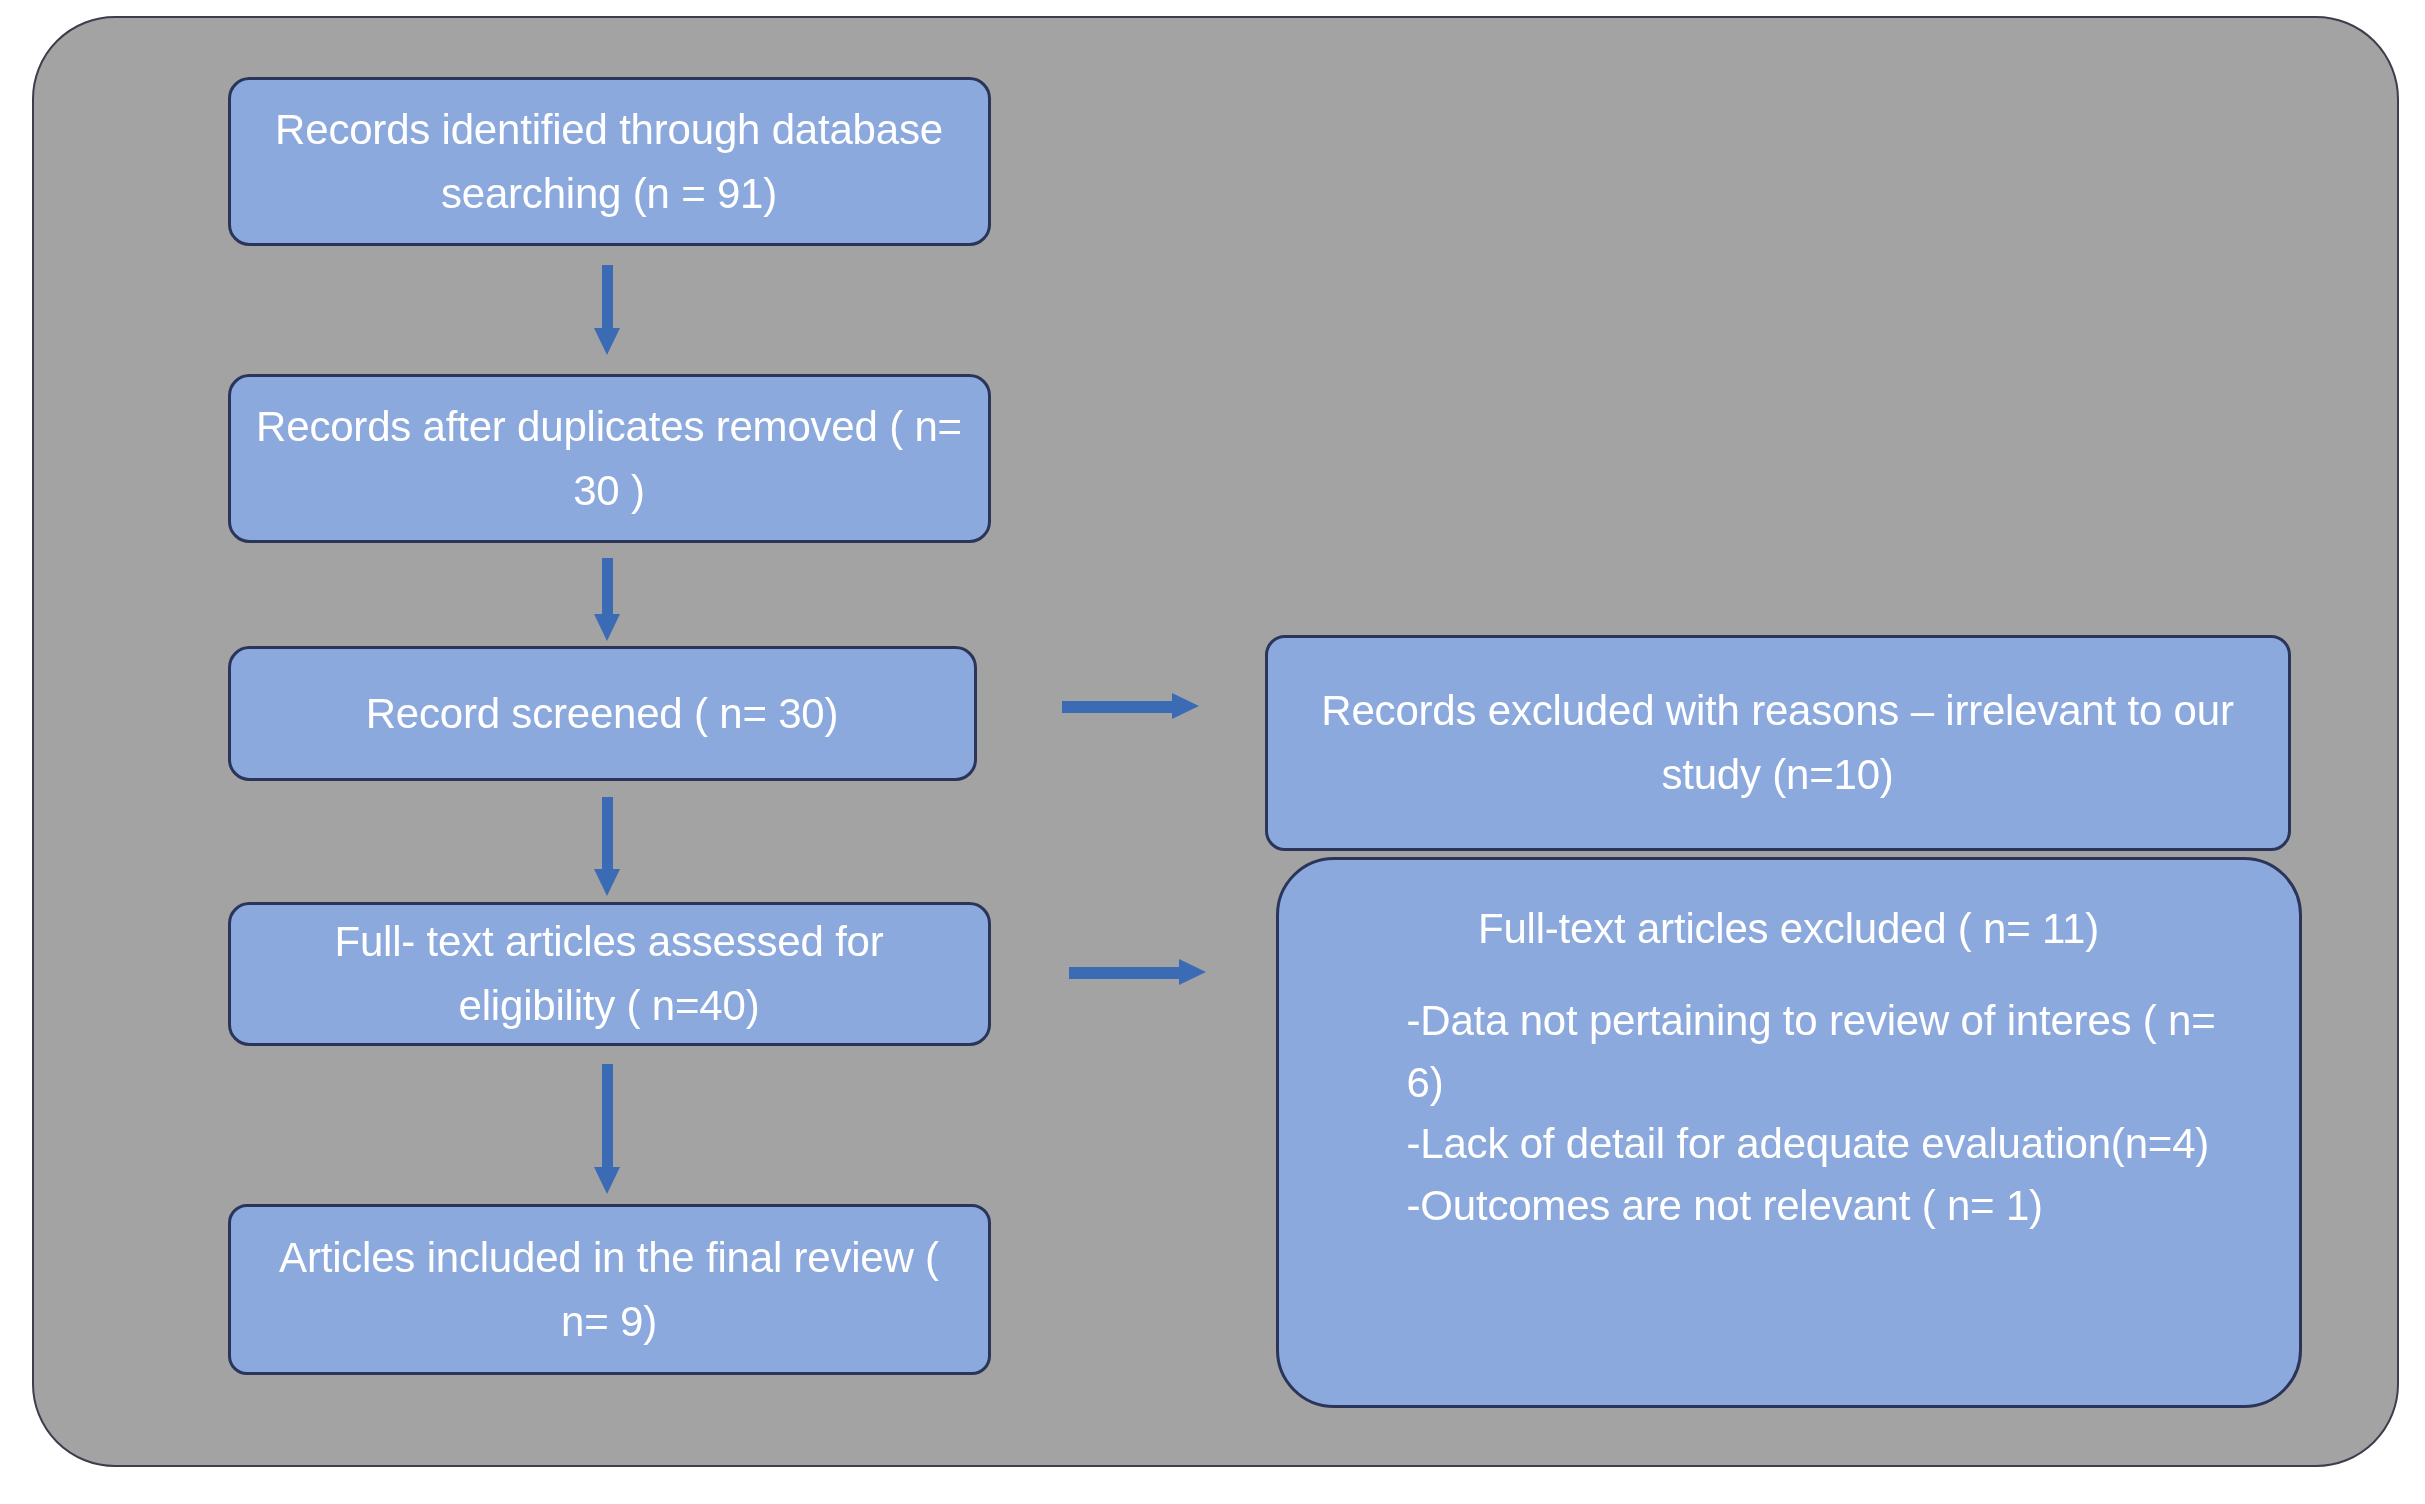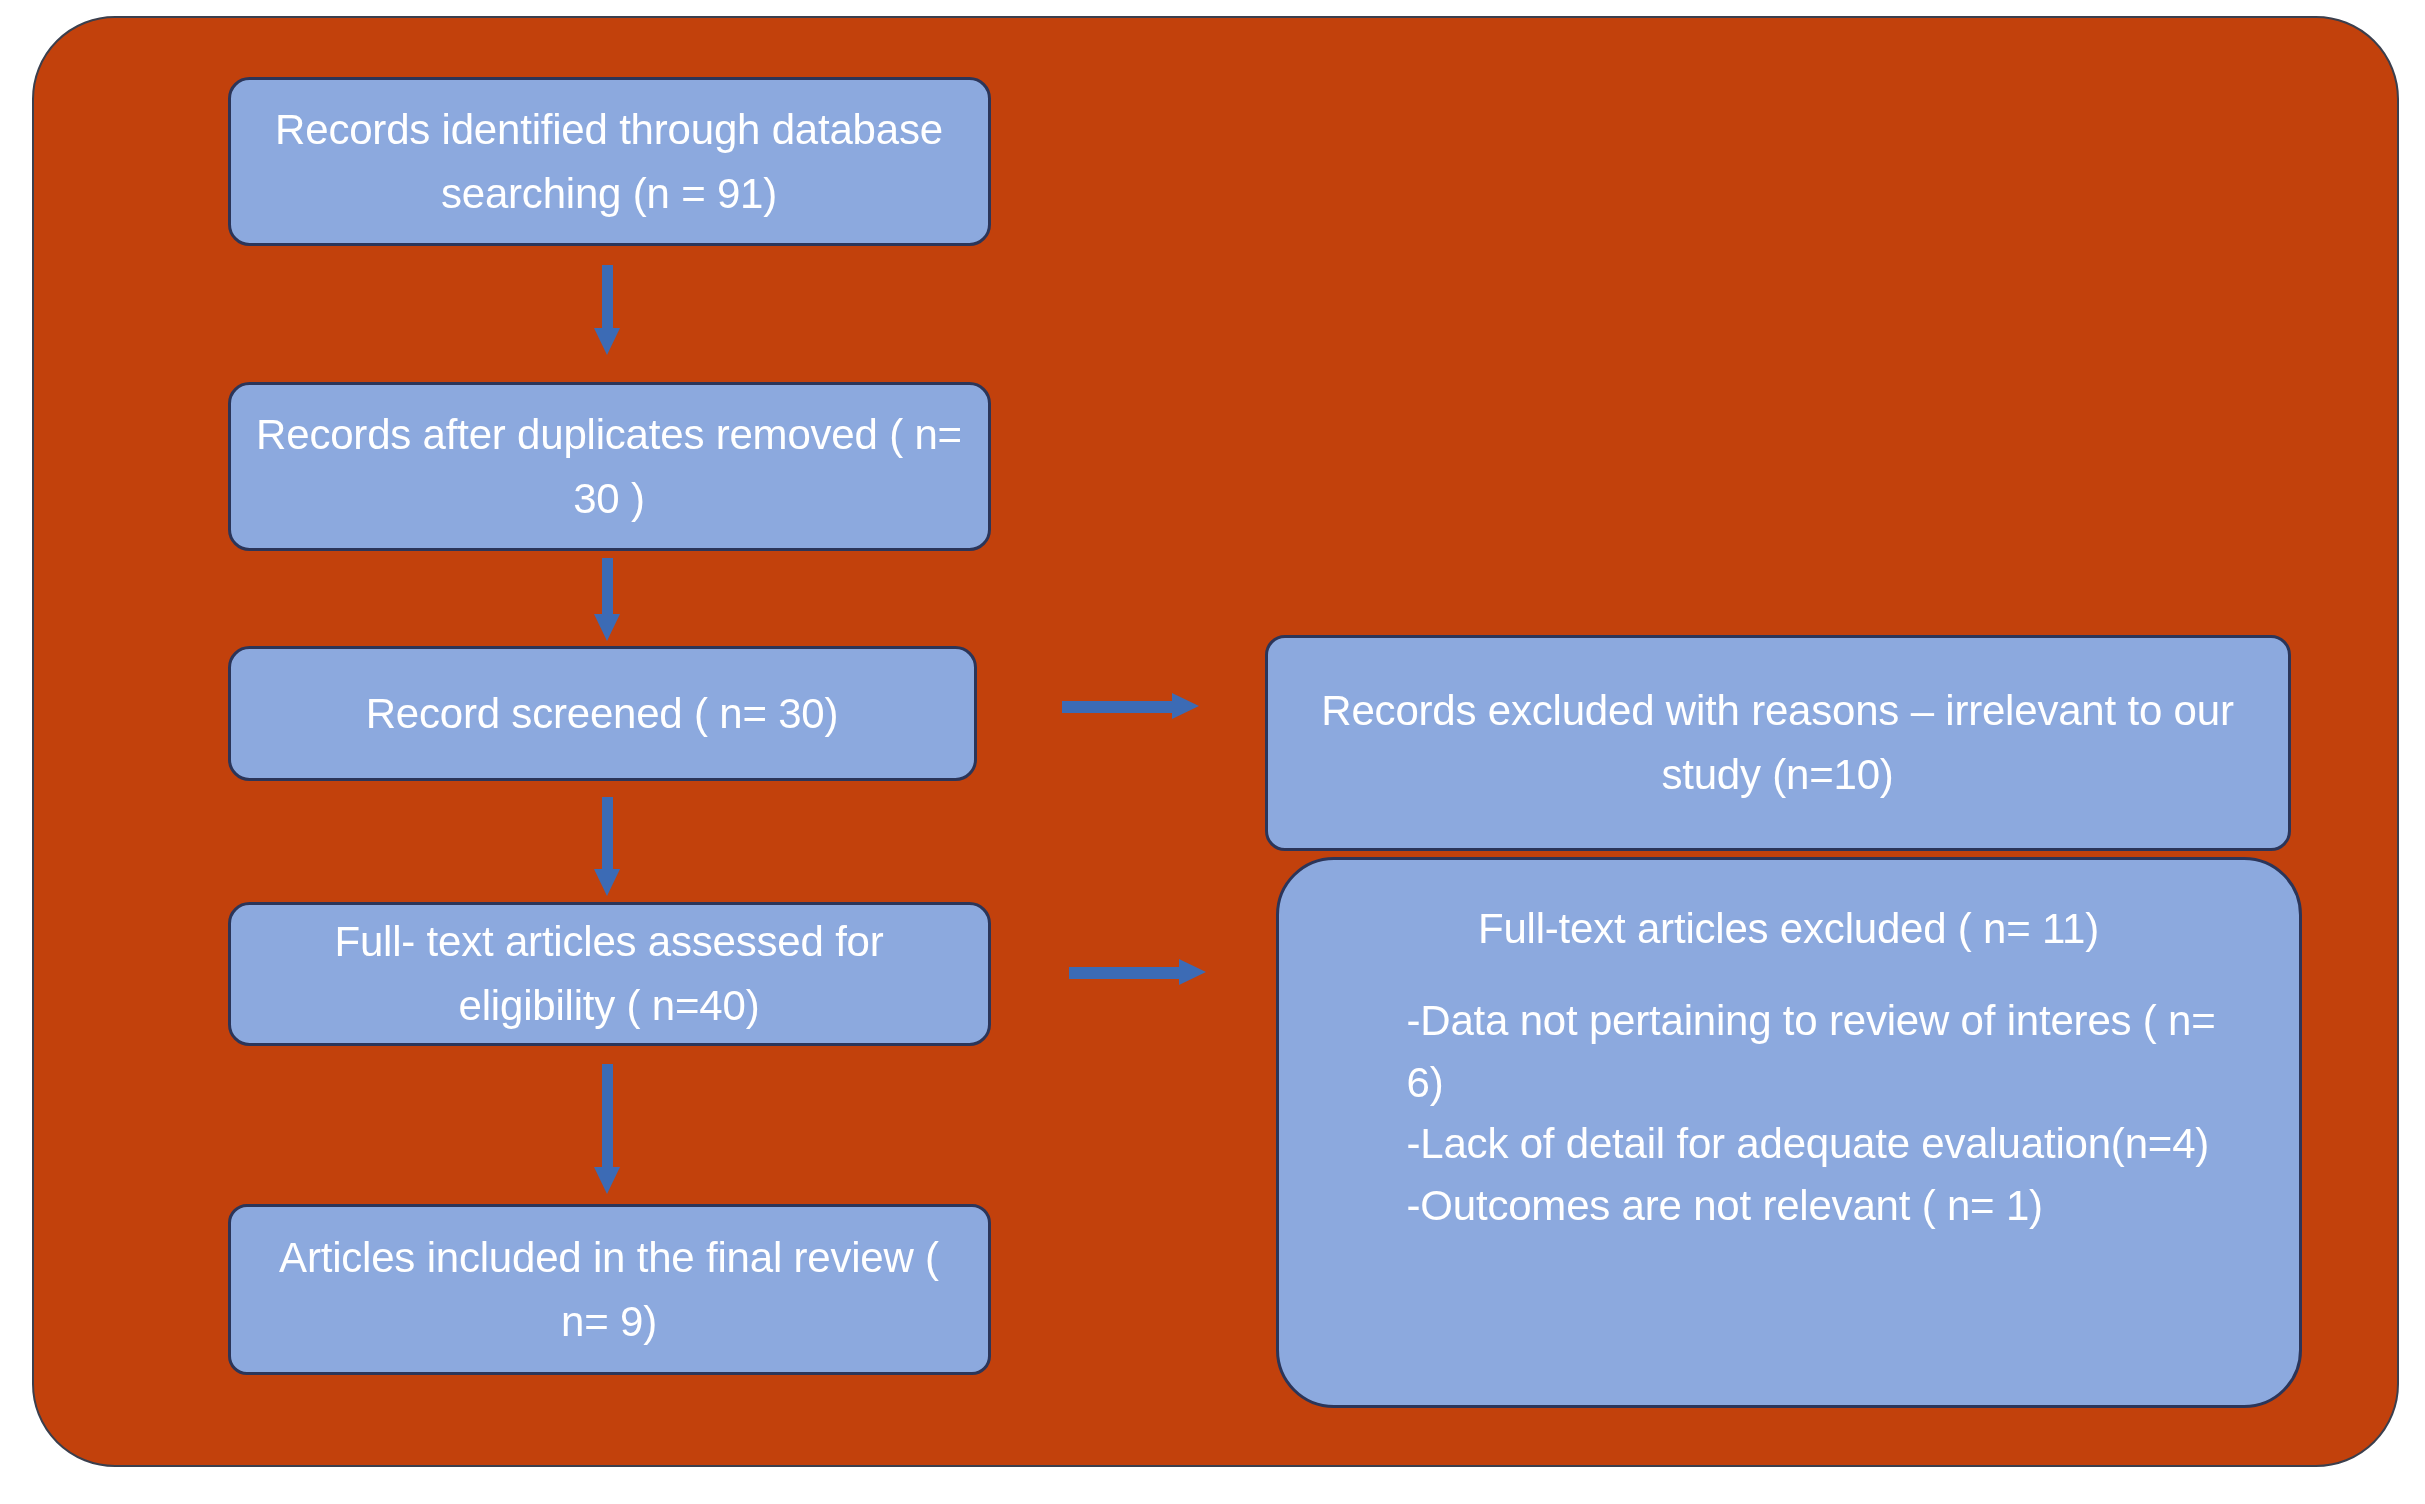--- a/index.html
+++ b/index.html
@@ -18,21 +18,21 @@
     overflow: hidden;
   }
 
   
   #outer-container {
     position: absolute;
     left: 31.5px;
     top: 16px;
     width: 2367px;
     height: 1451px;
-    background: #c2410c;
+    background: #a3a3a3;
     border: 2.7px solid #3b3f4d;
     border-radius: 83px;
     box-sizing: border-box;
   }
 
   
   .flow-box {
     position: absolute;
     background: #8ca9de;
     border: 3.6px solid #2b3559;
@@ -50,21 +50,21 @@
     letter-spacing: -0.2px;
   }
   .flow-box .box-text {
     display: block;
     width: 100%;
     white-space: pre-line;
   }
 
   
   #box-identified  { left: 194px; top: 59px;   width: 763px; height: 169px; }
-  #box-duplicates  { left: 194px; top: 356px;  width: 763px; height: 169px; margin-top: 8px; }
+  #box-duplicates  { left: 194px; top: 356px;  width: 763px; height: 169px; }
   #box-screened    { left: 194px; top: 628px;  width: 749px; height: 135px; justify-content: center; }
   #box-fulltext    { left: 194px; top: 884px;  width: 763px; height: 144px; }
   #box-included    { left: 194px; top: 1186px; width: 763px; height: 171px; border-radius: 19px; }
 
   
   #box-excluded-screening {
     left: 1231px; top: 617px; width: 1026px; height: 216px;
     border-radius: 20px;
   }
   #box-excluded-fulltext {

